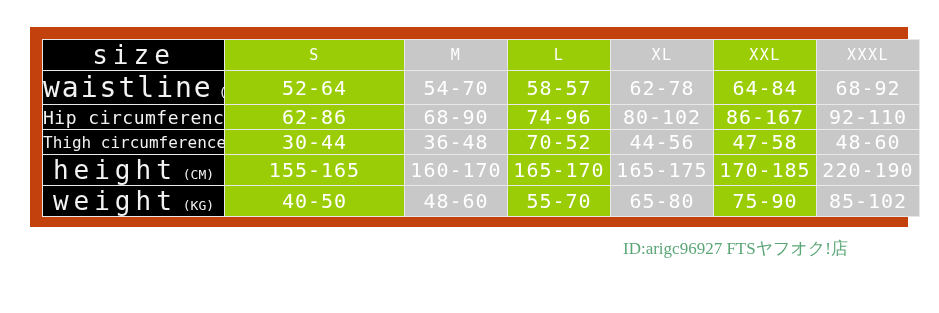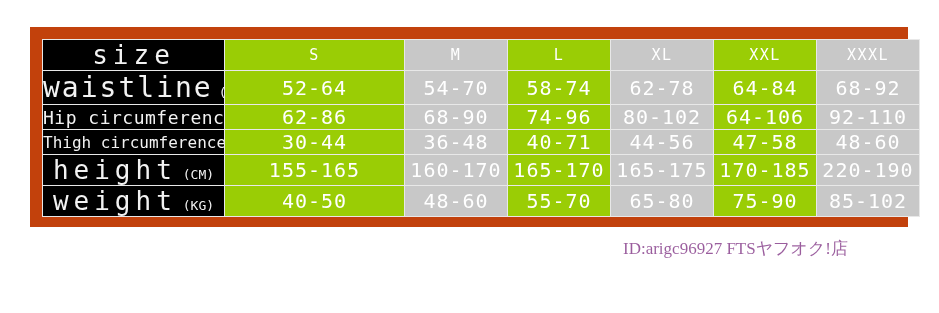--- a/index.html
+++ b/index.html
@@ -94,21 +94,21 @@
   col.c-s     { width: 180px; }
   col.c-rest  { width: 103px; }
 
   
   #watermark {
     position: absolute;
     left: 623px;
     top: 238px;
     width: 300px;
     height: 22px;
-    color: #701a75;
+    color: #15803d;
     opacity: 0.70;
     font-family: "Liberation Serif", "DejaVu Serif", serif;
     font-size: 17px;
     line-height: 22px;
     white-space: nowrap;
     letter-spacing: 0px;
     pointer-events: none;
   }
 </style>
 </head>
@@ -140,45 +140,45 @@
           <td class="cell head green">XXL</td>
           <td class="cell head gray">XXXL</td>
         </tr>
 
         <tr>
           <td class="row-label">
             <span class="lbl sz-lg">waistline</span><span class="unit">(CM)</span>
           </td>
           <td class="cell green">52-64</td>
           <td class="cell gray">54-70</td>
-          <td class="cell green">58-74</td>
+          <td class="cell green">58-57</td>
           <td class="cell gray">62-78</td>
           <td class="cell green">64-84</td>
           <td class="cell gray">68-92</td>
         </tr>
 
         <tr>
           <td class="row-label">
             <span class="lbl sz-md">Hip circumference</span>
           </td>
           <td class="cell green">62-86</td>
           <td class="cell gray">68-90</td>
           <td class="cell green">74-96</td>
           <td class="cell gray">80-102</td>
-          <td class="cell green">64-106</td>
+          <td class="cell green">86-167</td>
           <td class="cell gray">92-110</td>
         </tr>
 
         <tr>
           <td class="row-label">
             <span class="lbl sz-sm">Thigh circumference</span>
           </td>
           <td class="cell green">30-44</td>
           <td class="cell gray">36-48</td>
-          <td class="cell green">40-71</td>
+          <td class="cell green">70-52</td>
           <td class="cell gray">44-56</td>
           <td class="cell green">47-58</td>
           <td class="cell gray">48-60</td>
         </tr>
 
         <tr>
           <td class="row-label">
             <span class="lbl sz-title">height</span><span class="unit">(CM)</span>
           </td>
           <td class="cell green">155-165</td>

